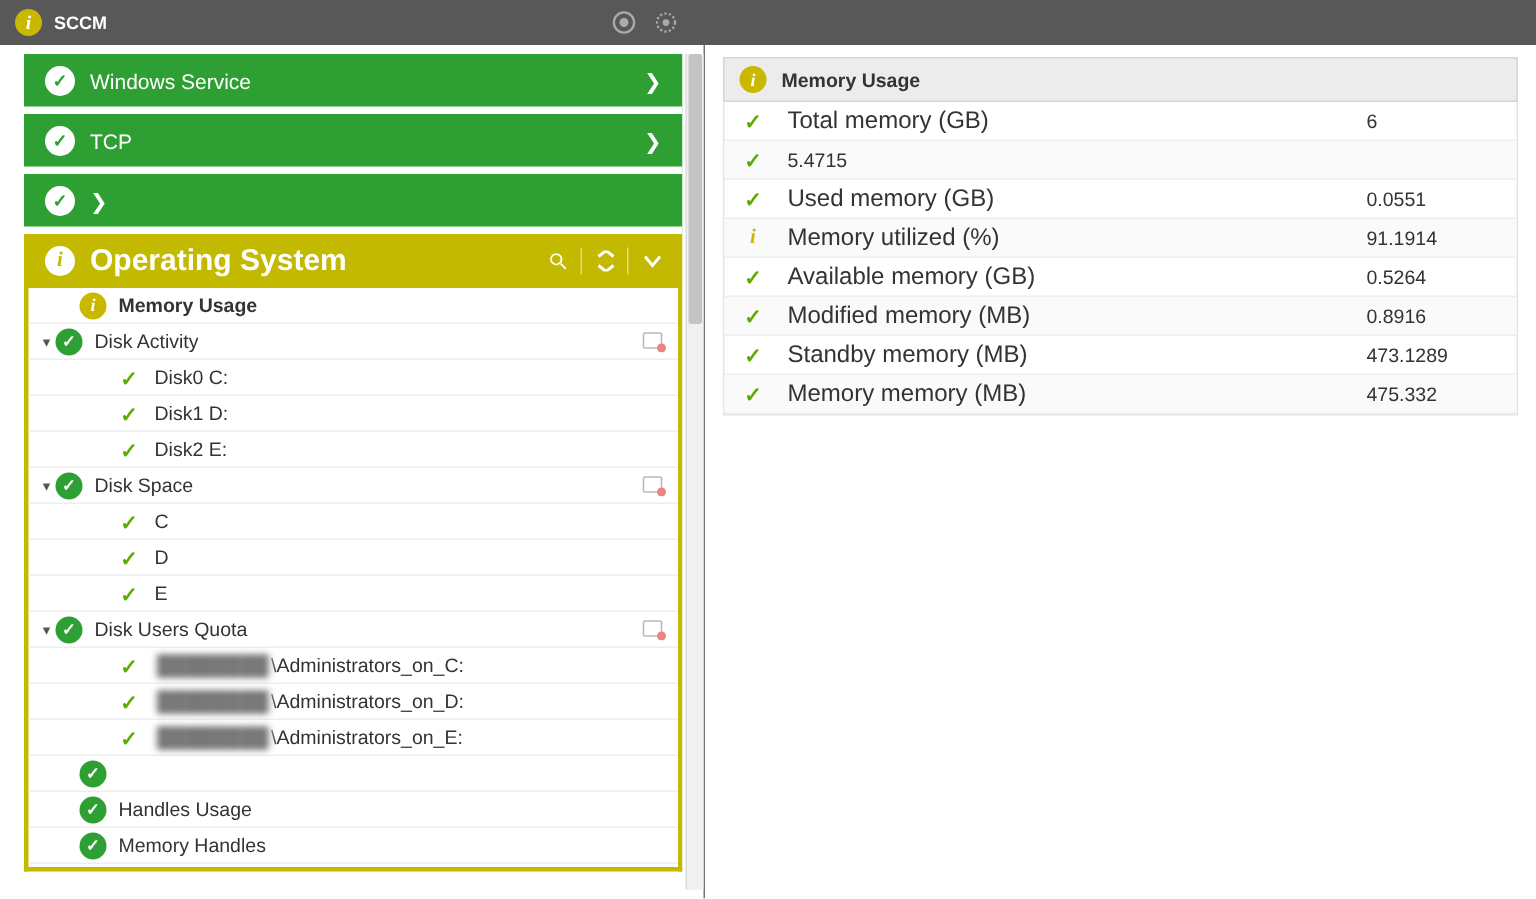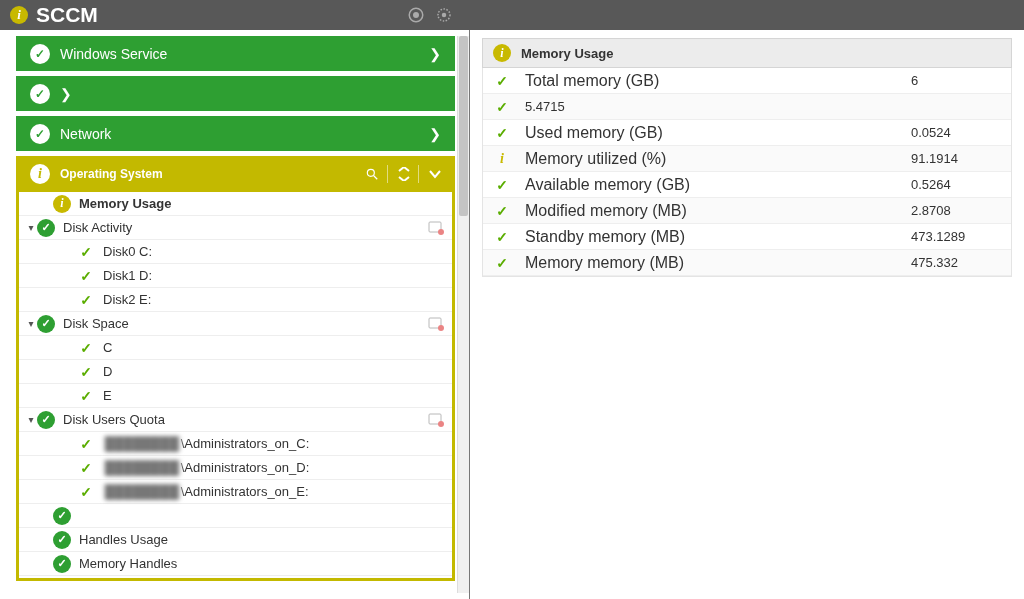--- a/index.html
+++ b/index.html
@@ -1,36 +1,36 @@
 <!DOCTYPE html>
 <html><head>
 <meta charset="utf-8">
 <style>
 * { box-sizing: border-box; margin: 0; padding: 0; }
 body { font-family: Arial, Helvetica, sans-serif; font-size: 13px; color: #333; background: #fff; width: 1024px; height: 599px; overflow: hidden; }
 .topbar { height: 30px; background: #585858; color: #fff; display: flex; align-items: center; padding: 0 10px; }
 .topbar .info-icon { width: 18px; height: 18px; border-radius: 50%; background: #c8b900; display: inline-flex; align-items: center; justify-content: center; margin-right: 8px; font-style: italic; font-weight: bold; font-family: Georgia, serif; color: #fff; font-size: 13px; }
-.topbar .title { font-size: 21px; font-weight: 600; }
+.topbar .title { font-size: 12px; font-weight: 600; }
 .topbar .hdr-icons { margin-left: auto; display: flex; gap: 8px; margin-right: 560px; }
 .topbar .hdr-icons span { width: 20px; height: 20px; display: inline-flex; align-items: center; justify-content: center; color: #aaa; }
 
 .content { display: flex; height: 569px; }
 .left-wrap { width: 470px; border-right: 1px solid #777; position: relative; padding: 6px 14px 6px 16px; background: #fff; }
 .left-scroll { height: 100%; overflow: hidden; position: relative; }
 .left-scrollbar { position: absolute; right: 0; top: 6px; bottom: 6px; width: 12px; background: #f0f0f0; border-left: 1px solid #ddd; }
 .left-scrollbar .thumb { position: absolute; left: 1px; right: 1px; top: 0; height: 180px; background: #c4c4c4; border-radius: 2px; }
 
 .green-row { background: #2e9f32; color: #fff; height: 40px; display: flex; align-items: center; padding: 0 14px; border-bottom: 5px solid #fff; cursor: pointer; }
 .green-row .check-badge { width: 20px; height: 20px; border-radius: 50%; background: #fff; color: #2e9f32; display: inline-flex; align-items: center; justify-content: center; font-weight: bold; margin-right: 10px; font-size: 12px; }
 .green-row .label { font-weight: 400; font-size: 14px; flex: 1; }
 .green-chev { color: #fff; font-size: 14px; }
 
 .yellow-row { background: #c3b900; color: #fff; height: 36px; display: flex; align-items: center; padding: 0 14px; cursor: pointer; }
 .yellow-row .info-badge { width: 20px; height: 20px; border-radius: 50%; background: #fff; color: #c3b900; display: inline-flex; align-items: center; justify-content: center; font-style: italic; font-family: Georgia, serif; font-weight: bold; margin-right: 10px; font-size: 14px; }
-.yellow-row .label { font-weight: 600; font-size: 12px; flex: 1; }
+.yellow-row .label { font-weight: 600; font-size: 20px; flex: 1; }
 .yellow-row .tool { color: #fff; margin-left: 10px; font-size: 13px; }
 .yellow-row .divider { width: 1px; height: 18px; background: rgba(255,255,255,0.5); margin-left: 8px; }
 
 .tree-box { background: #fff; border: 3px solid #c3b900; border-top: none; padding-bottom: 2px; }
 .tree-row { height: 24px; display: flex; align-items: center; padding: 0 8px 0 4px; border-bottom: 1px solid #eee; }
 .tree-row .exp { width: 12px; text-align: center; font-size: 10px; color: #555; margin-left: 24px; cursor: pointer; }
 .tree-row .status { width: 18px; height: 18px; display: inline-flex; align-items: center; justify-content: center; margin-right: 6px; }
 .status-info { width: 18px; height: 18px; border-radius: 50%; background: #c8b900; color: #fff; font-style: italic; font-family: Georgia, serif; font-weight: bold; font-size: 12px; display:inline-flex; align-items:center; justify-content:center; }
 .status-ok { width: 18px; height: 18px; border-radius: 50%; background: #2e9f32; color: #fff; font-weight: bold; font-size: 11px; display:inline-flex; align-items:center; justify-content:center; }
 .check-glyph { color: #5aad00; font-weight: bold; font-size: 14px; }
@@ -82,25 +82,25 @@
   <div class="left-wrap">
     <div class="left-scroll">
 
       <div class="green-row">
         <span class="check-badge">✓</span>
         <span class="label">Windows Service</span>
         <span class="green-chev">❯</span>
       </div>
       <div class="green-row">
         <span class="check-badge">✓</span>
+        <span class="label">TCP</span>
         <span class="green-chev">❯</span>
       </div>
       <div class="green-row">
         <span class="check-badge">✓</span>
-        <span class="label">Network</span>
         <span class="green-chev">❯</span>
       </div>
 
       <div class="yellow-row">
         <span class="info-badge">i</span>
         <span class="label">Operating System</span>
         <span class="tool">
             <svg width="14" height="14" viewBox="0 0 24 24">
               <circle cx="10" cy="10" r="6" fill="none" stroke="#fff" stroke-width="2"></circle>
               <line x1="15" y1="15" x2="21" y2="21" stroke="#fff" stroke-width="2"></line>
@@ -264,42 +264,42 @@
           <span class="dstatus">
             <span class="check-glyph">✓</span>
           </span>
           <span class="dval">5.4715</span>
         </div>
       <div class="detail-row">
           <span class="dstatus">
             <span class="check-glyph">✓</span>
           </span>
           <span class="dlabel">Used memory (GB)</span>
-          <span class="dval">0.0524</span>
+          <span class="dval">0.0551</span>
         </div>
       <div class="detail-row">
           <span class="dstatus">
             <span class="info-small">i</span>
           </span>
           <span class="dlabel">Memory utilized (%)</span>
           <span class="dval">91.1914</span>
         </div>
       <div class="detail-row">
           <span class="dstatus">
             <span class="check-glyph">✓</span>
           </span>
           <span class="dlabel">Available memory (GB)</span>
           <span class="dval">0.5264</span>
         </div>
       <div class="detail-row">
           <span class="dstatus">
             <span class="check-glyph">✓</span>
           </span>
           <span class="dlabel">Modified memory (MB)</span>
-          <span class="dval">2.8708</span>
+          <span class="dval">0.8916</span>
         </div>
       <div class="detail-row">
           <span class="dstatus">
             <span class="check-glyph">✓</span>
           </span>
           <span class="dlabel">Standby memory (MB)</span>
           <span class="dval">473.1289</span>
         </div>
       <div class="detail-row">
           <span class="dstatus">

